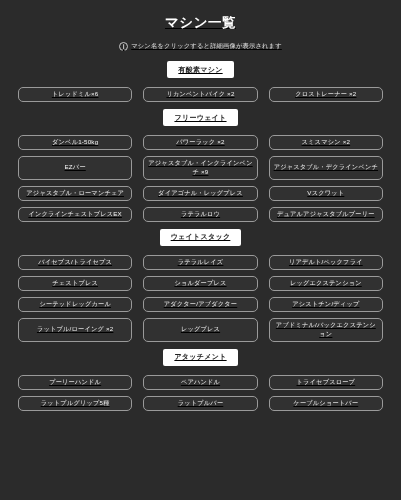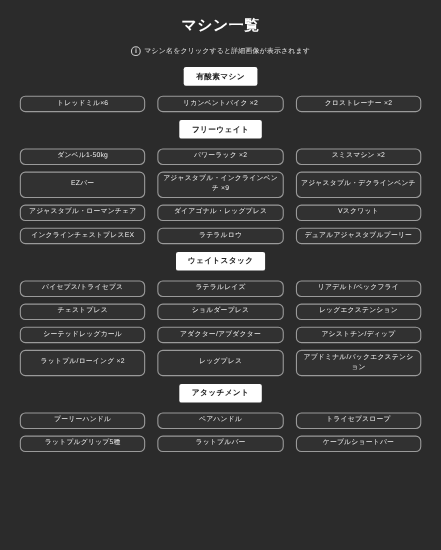--- a/index.html
+++ b/index.html
@@ -2,21 +2,21 @@
 <html><head>
 <meta charset="utf-8">
 <style>
   * { box-sizing: border-box; margin: 0; padding: 0; }
   html, body {
     width: 401px; height: 500px;
     background: #2b2b2b;
     font-family: "Liberation Sans", "DejaVu Sans", sans-serif;
     overflow: hidden;
   }
-  #app { width: 401px; height: 500px; padding: 10px 18px 14px; }
+  #app { width: 401px; height: 500px; padding: 10px 18px 14px; text-decoration: underline; }
 
   .page-title {
     text-align: center;
     color: #ffffff;
     font-size: 13.5px;
     font-weight: bold;
     letter-spacing: 0.5px;
     margin-top: 4px;
   }
   .subtitle-row {

